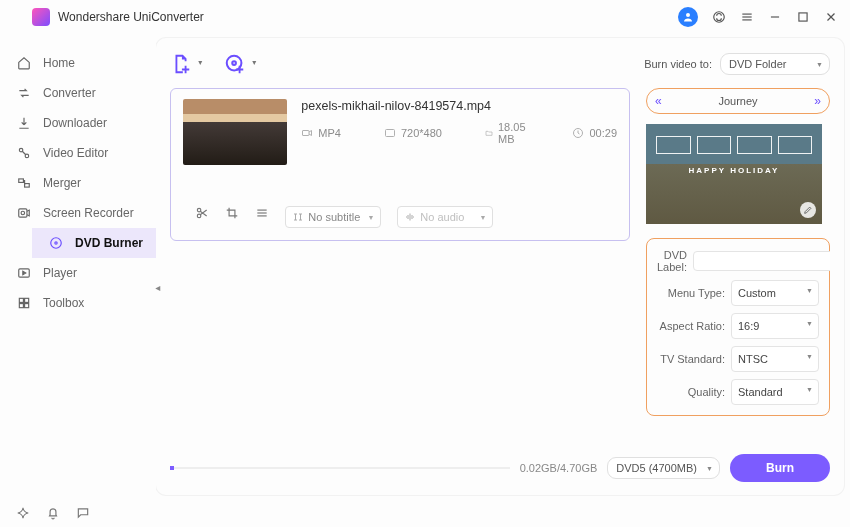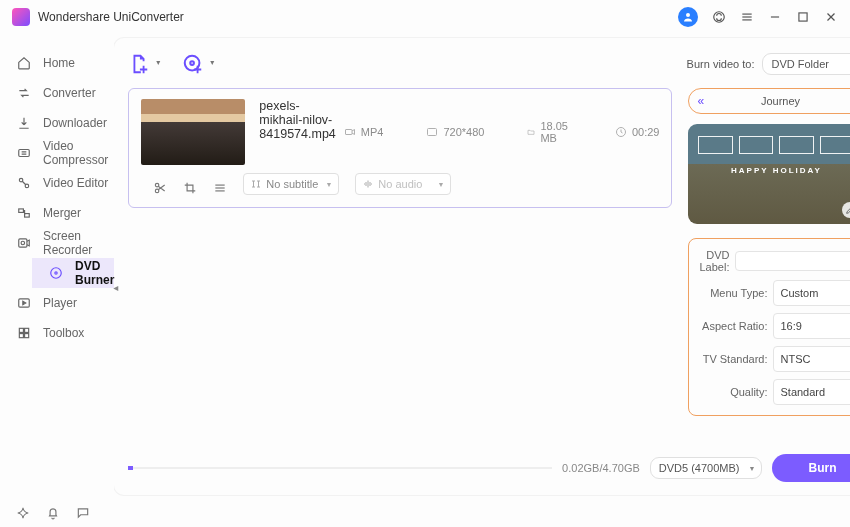--- a/index.html
+++ b/index.html
@@ -1,18 +1,18 @@
 <!DOCTYPE html>
 <html><head>
 <meta charset="utf-8">
 <style>
 * { margin: 0; padding: 0; box-sizing: border-box; font-family: -apple-system, BlinkMacSystemFont, "Segoe UI", Arial, sans-serif; }
 body { background: #f0f0f0; width: 850px; height: 527px; overflow: hidden; }
 .window { width: 850px; height: 527px; background: #fdfdfd; display: flex; flex-direction: column; }
-.titlebar { height: 34px; display: flex; align-items: center; padding: 0 12px; background: #fdfdfd; }
+.titlebar { height: 34px; display: flex; align-items: center; padding: 0 12px; background: #fdfdfd; margin-left: 20px; }
 .app-logo { width: 18px; height: 18px; background: linear-gradient(135deg, #ff55bb, #7c4dff); border-radius: 4px; margin-right: 8px; }
 .app-title { font-size: 12px; color: #333; flex: 1; }
 .titlebar-right { display: flex; align-items: center; gap: 14px; }
 .avatar-badge { width: 20px; height: 20px; background: #2a7fff; border-radius: 50%; display: flex; align-items: center; justify-content: center; }
 .avatar-badge svg { width: 12px; height: 12px; }
 .titlebar-icon { width: 14px; height: 14px; color: #555; cursor: pointer; }
 .body-row { display: flex; flex: 1; overflow: hidden; }
 .sidebar { width: 160px; background: #fdfdfd; padding-top: 14px; position: relative; }
 .side-item { display: flex; align-items: center; height: 30px; padding-left: 17px; font-size: 12px; color: #666; cursor: pointer; gap: 12px; }
 .side-item.active { background: #ece7fb; color: #111; font-weight: 600; border-radius: 0; margin-left: 32px; }
@@ -26,36 +26,36 @@
 .tool-gap { width: 28px; }
 .toolbar-fill { flex: 1; }
 .burn-to-label { font-size: 11px; color: #555; margin-right: 8px; }
 .select { border: 1px solid #e0e0e0; border-radius: 9px; height: 22px; font-size: 11px; color: #555; padding: 0 22px 0 8px; background: #fff; display: inline-flex; align-items: center; position: relative; cursor: pointer; }
 .select .chev-d { position: absolute; right: 6px; top: 7px; font-size: 7px; color: #888; }
 .content-row { display: flex; gap: 16px; margin-top: 6px; flex: 1; overflow: hidden; }
 .video-col { flex: 1; }
 .video-card { border: 1.5px solid #c7c0f0; border-radius: 6px; padding: 10px 12px 12px 12px; display: flex; flex-direction: column; gap: 8px; }
 .vc-top { display: flex; gap: 14px; }
 .thumb { width: 104px; height: 66px; background: linear-gradient(to bottom, #b88d68 0%, #b88d68 22%, #e4c9a2 22%, #e4c9a2 35%, #433a37 35%, #221c16 100%); border-radius: 2px; }
-.meta { flex: 1; display: flex; flex-direction: row; gap: 8px; }
+.meta { flex: 1; display: flex; flex-direction: column; gap: 8px; }
 .filename { font-size: 12.5px; color: #333; }
 .meta-row { display: flex; gap: 43px; align-items: center; font-size: 11px; color: #8c8c8c; }
 .meta-item { display: flex; align-items: center; gap: 5px; }
 .mi-icon { width: 12px; height: 12px; color: #b0b0b0; }
-.vc-bottom { display: flex; align-items: flex-end; gap: 16px; padding-left: 12px; }
+.vc-bottom { display: flex; align-items: flex-start; gap: 16px; padding-left: 12px; margin-top: 33px; }
 .ed-icon { width: 14px; height: 14px; color: #777; cursor: pointer; }
 .dropdown { border: 1px solid #e0e0e0; border-radius: 4px; height: 22px; font-size: 11px; color: #888; padding: 0 20px 0 6px; display: inline-flex; align-items: center; position: relative; min-width: 96px; background: #fff; }
 .dropdown.disabled { color: #c0c0c0; }
 .dropdown .chev-d { position: absolute; right: 6px; top: 7px; font-size: 7px; color: #aaa; }
 .dd-prefix { width: 12px; height: 12px; margin-right: 4px; color: #aaa; }
 .right-col { width: 184px; display: flex; flex-direction: column; gap: 10px; }
 .tpl-nav { height: 26px; border: 1.5px solid #f0a060; border-radius: 14px; display: flex; align-items: center; justify-content: space-between; padding: 0 8px; }
 .tpl-nav .nav-arrow { font-size: 12px; color: #6b4eff; cursor: pointer; }
 .tpl-name { font-size: 11px; color: #555; }
-.preview { width: 176px; height: 100px; border-radius: 9px; background: linear-gradient(180deg,#5a7a88 0%, #5a7a88 40%, #6c6a55 40%, #5f5942 100%); position: relative; overflow: hidden; }
+.preview { width: 176px; height: 100px; border-radius: 0; background: linear-gradient(180deg,#5a7a88 0%, #5a7a88 40%, #6c6a55 40%, #5f5942 100%); position: relative; overflow: hidden; }
 .pv-slots { position: absolute; top: 12px; left: 10px; right: 10px; display: flex; gap: 6px; }
 .pv-slot { flex: 1; height: 18px; border: 1px solid rgba(255,255,255,0.9); }
 .pv-text { position: absolute; top: 42px; left: 0; right: 0; text-align: center; color: #fff; font-size: 8px; letter-spacing: 2px; font-weight: 600; }
 .pv-edit { position: absolute; bottom: 6px; right: 6px; width: 16px; height: 16px; background: rgba(255,255,255,0.85); border-radius: 50%; display: flex; align-items: center; justify-content: center; }
 .settings { border: 1.5px solid #f0a060; border-radius: 8px; padding: 10px 10px; display: flex; flex-direction: column; gap: 7px; margin-top: 4px; }
 .s-row { display: flex; align-items: center; font-size: 11px; color: #666; }
 .s-label { width: 74px; text-align: right; padding-right: 6px; }
 .s-input { flex: 1; height: 20px; border: 1px solid #e4e4e4; border-radius: 4px; }
 .s-select { flex: 1; height: 26px; border: 1px solid #e4e4e4; border-radius: 4px; font-size: 11px; color: #444; padding: 0 18px 0 6px; display: flex; align-items: center; position: relative; background: #fff; cursor: pointer; }
 .s-select .chev-d { position: absolute; right: 5px; top: 6px; font-size: 7px; color: #888; }
@@ -119,27 +119,20 @@
         <svg class="side-icon" viewBox="0 0 24 24" fill="none" stroke="currentColor" stroke-width="2">
             <path d="M4 8h12l-3-3M20 16H8l3 3"></path>
           </svg>
         <span>Converter</span>
       </div>
       <div class="side-item">
         <svg class="side-icon" viewBox="0 0 24 24" fill="none" stroke="currentColor" stroke-width="2">
             <path d="M12 3v12m0 0l-4-4m4 4l4-4M4 21h16"></path>
           </svg>
         <span>Downloader</span>
-      </div>
-      <div class="side-item">
-        <svg class="side-icon" viewBox="0 0 24 24" fill="none" stroke="currentColor" stroke-width="2">
-            <rect x="3" y="6" width="18" height="12" rx="2"></rect>
-            <path d="M8 10h8M8 14h8"></path>
-          </svg>
-        <span>Video Compressor</span>
       </div>
       <div class="side-item">
         <svg class="side-icon" viewBox="0 0 24 24" fill="none" stroke="currentColor" stroke-width="2">
             <circle cx="7" cy="7" r="3"></circle>
             <circle cx="17" cy="17" r="3"></circle>
             <path d="M9 9l6 6"></path>
           </svg>
         <span>Video Editor</span>
       </div>
       <div class="side-item">

